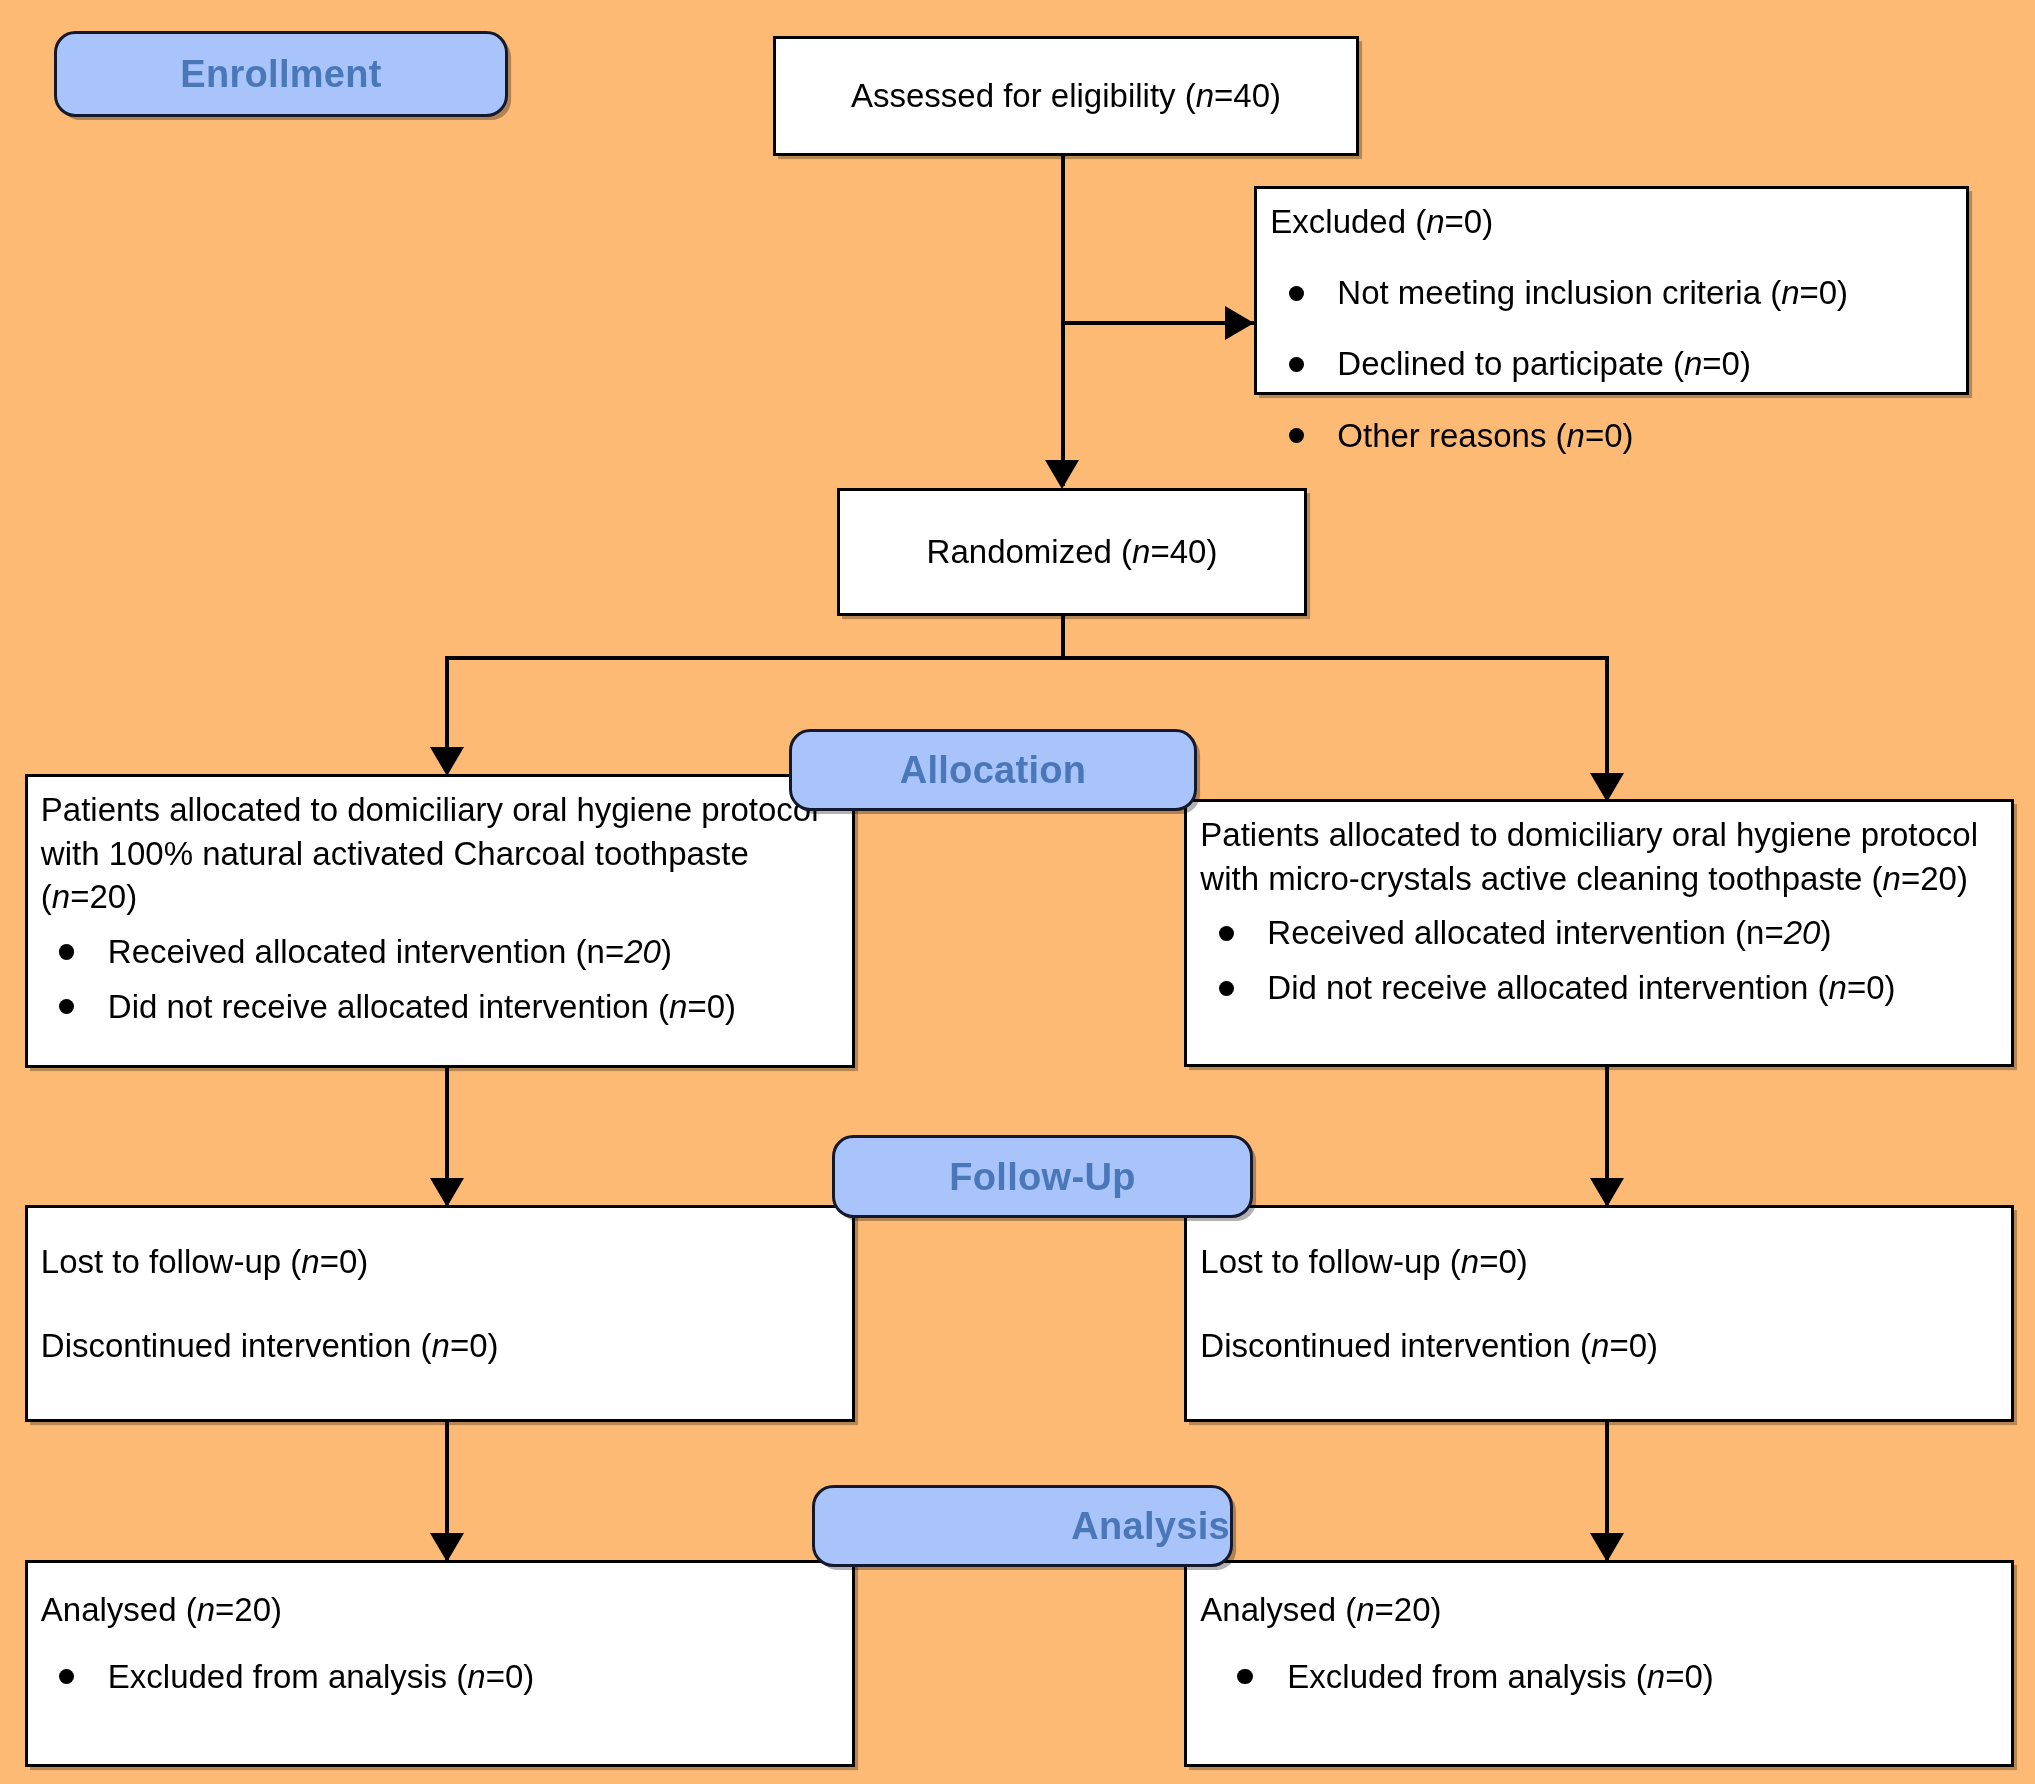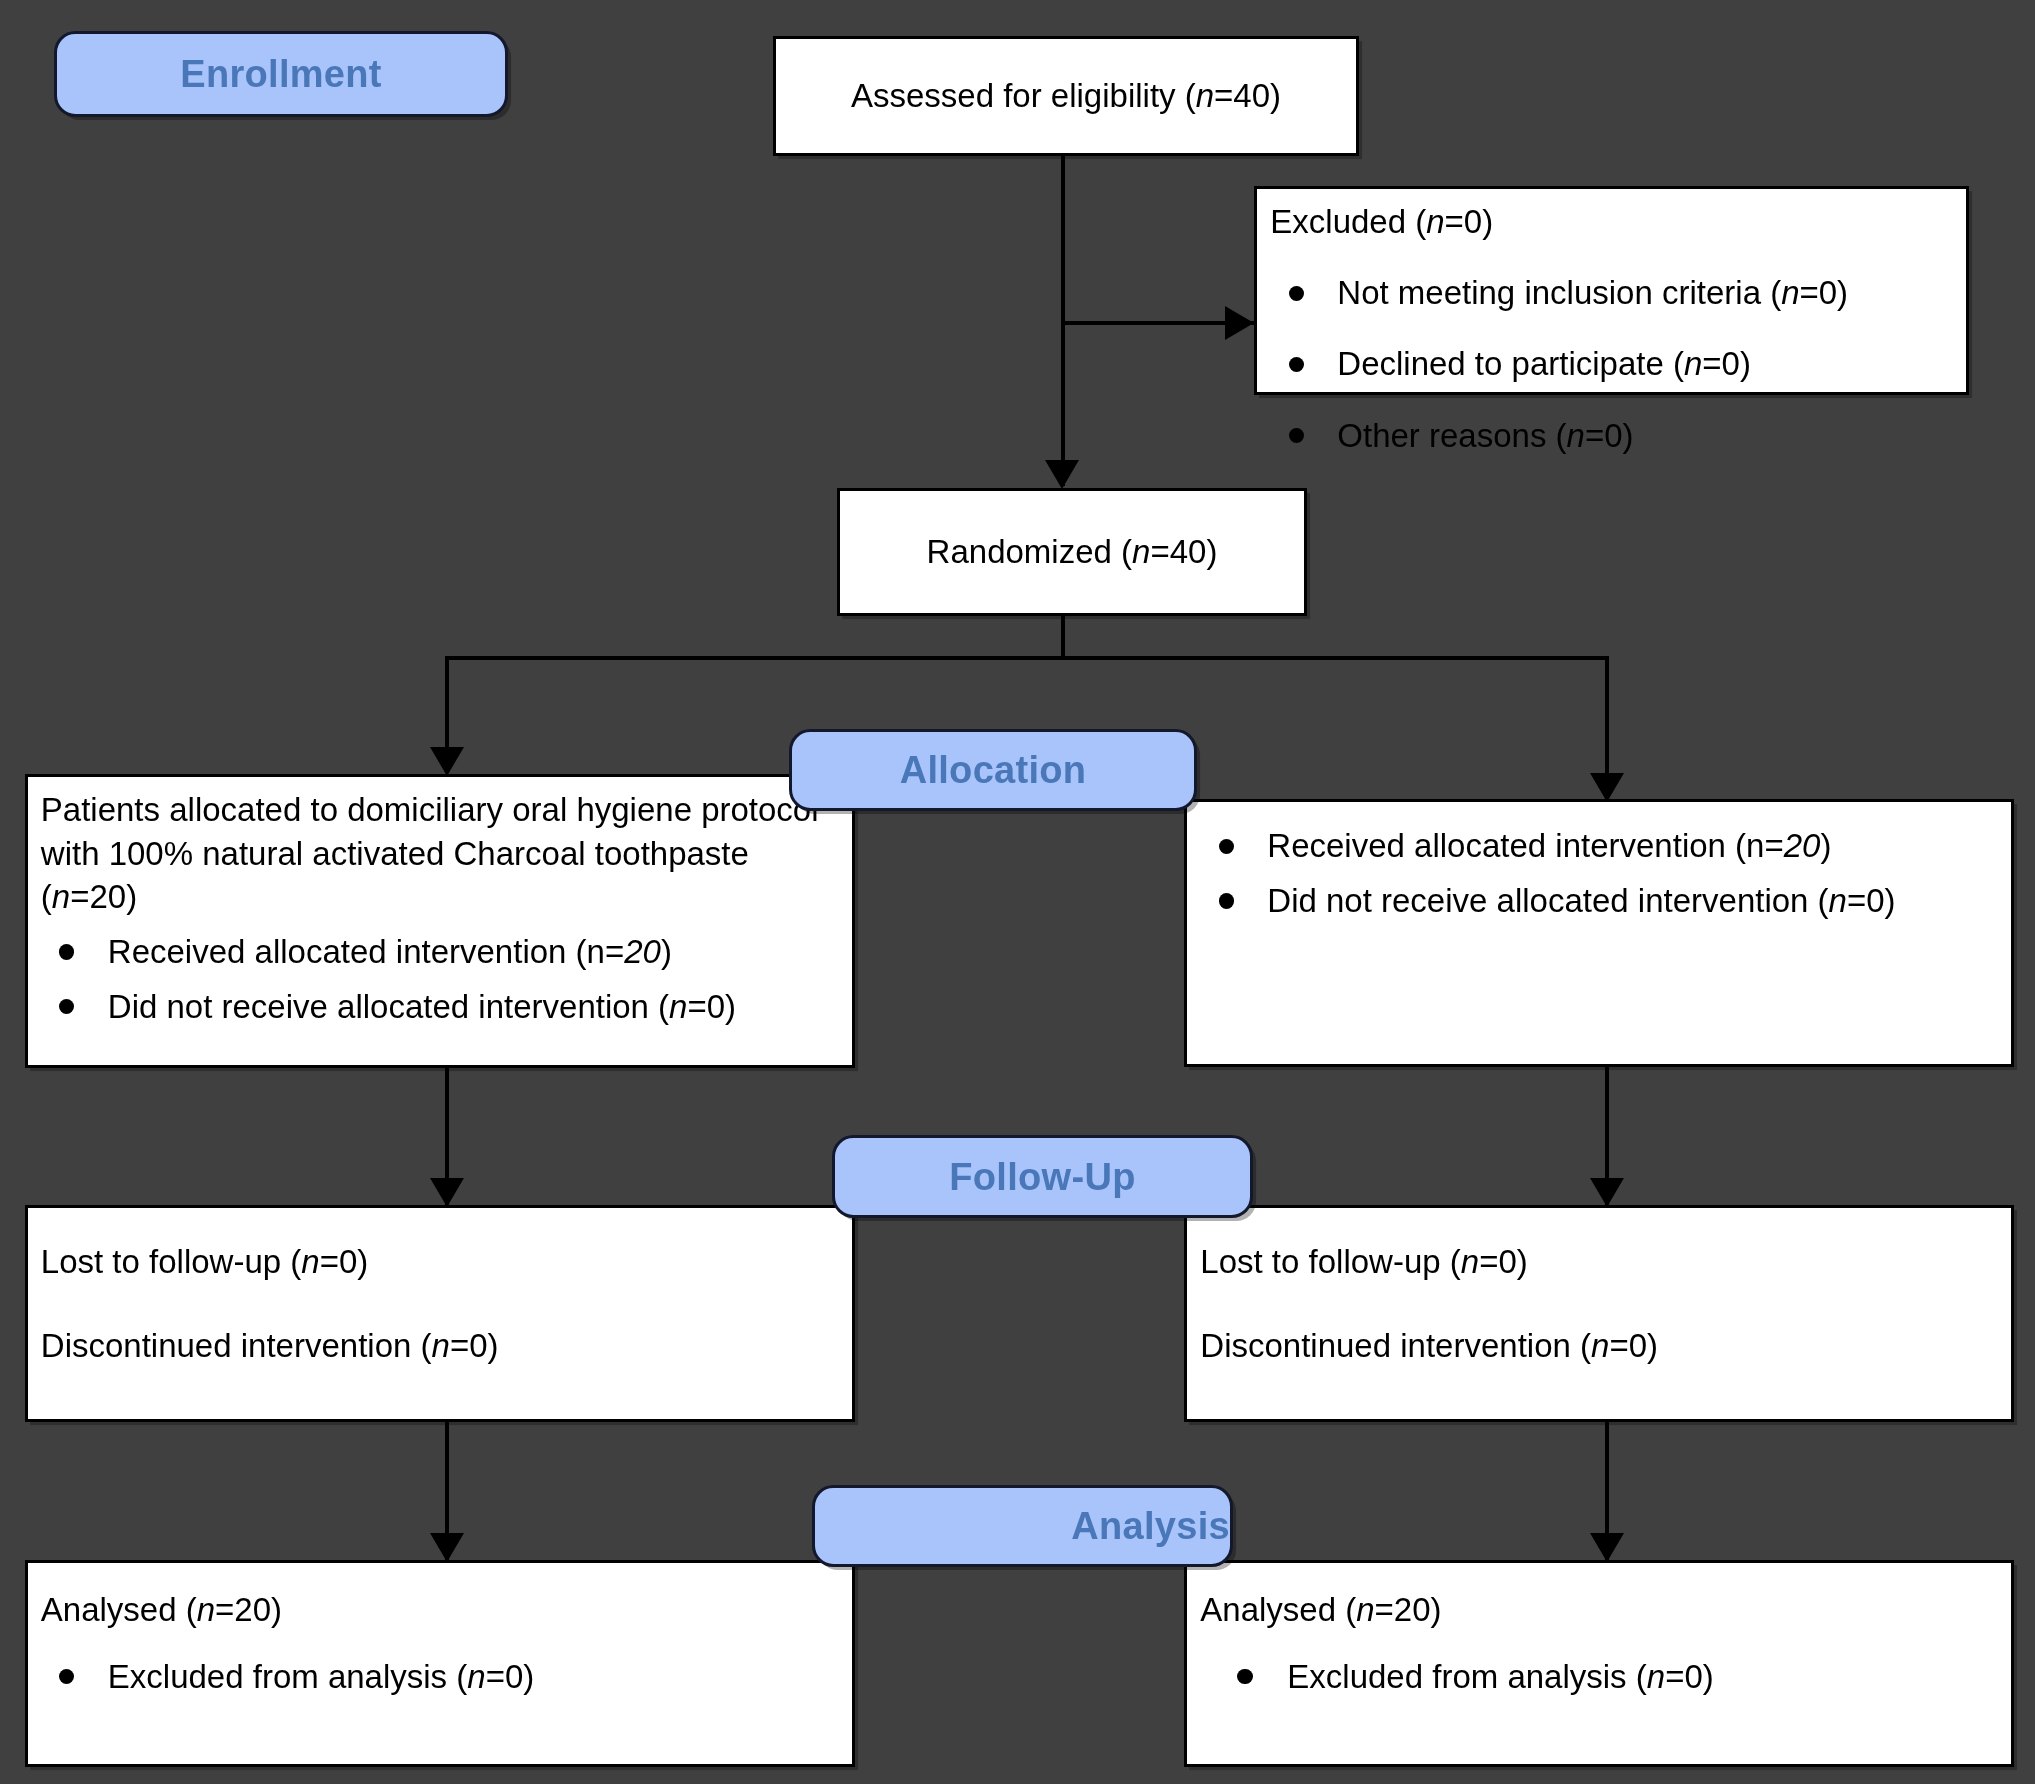--- a/index.html
+++ b/index.html
@@ -4,21 +4,21 @@
 <style>
   html, body {
     margin: 0;
     padding: 0;
     background: #ffffff;
   }
   #page {
     position: relative;
     width: 2035px;
     height: 1785px;
-    background: #404040;
+    background: #fdba74;
     font-family: "Liberation Sans", sans-serif;
     overflow: hidden;
   }
 
   
   .box {
     position: absolute;
     box-sizing: border-box;
     background: #ffffff;
     border: 3.1px solid #000000;
@@ -207,20 +207,23 @@
         </li>
         <li>
           <span>Did not receive allocated intervention (</span><em class="v">n</em><span>=0)</span>
         </li>
       </ul>
     </div>
   </div>
 
   <div class="box" style="left:1184px; top:799px; width:830px; height:268px;">
     <div class="box-inner">
+      <div>
+        <span>Patients allocated to domiciliary oral hygiene protocol with micro-crystals active cleaning toothpaste (</span><em class="v">n</em><span>=20)</span>
+      </div>
       <ul class="bul tight">
         <li>
           <span>Received allocated intervention (n=</span><em class="v">20</em><span>)</span>
         </li>
         <li>
           <span>Did not receive allocated intervention (</span><em class="v">n</em><span>=0)</span>
         </li>
       </ul>
     </div>
   </div>

